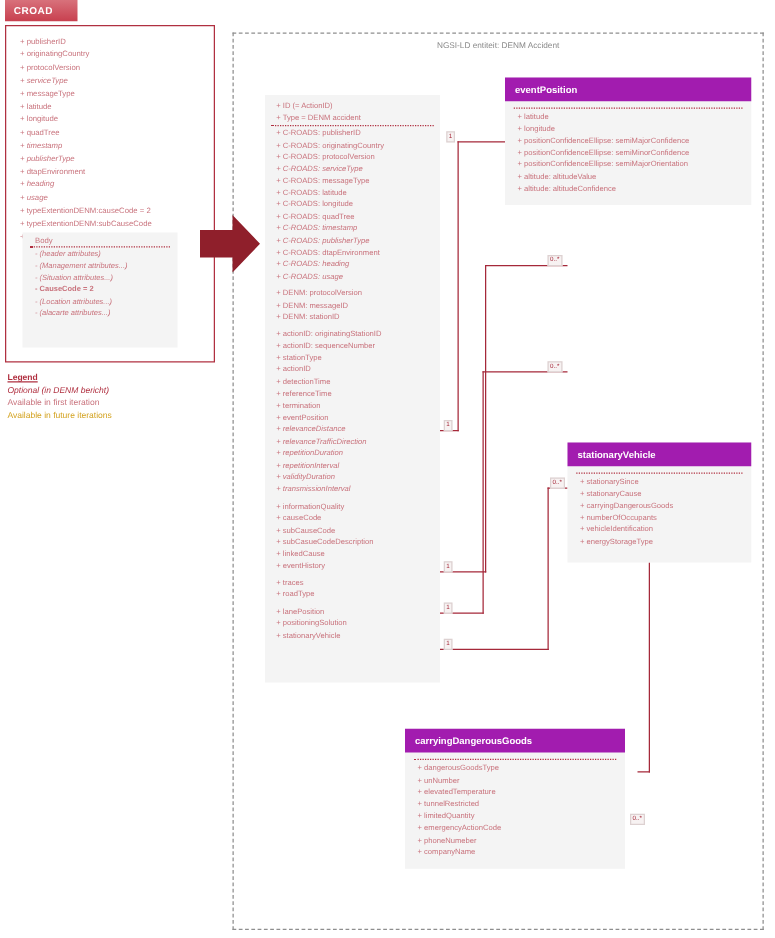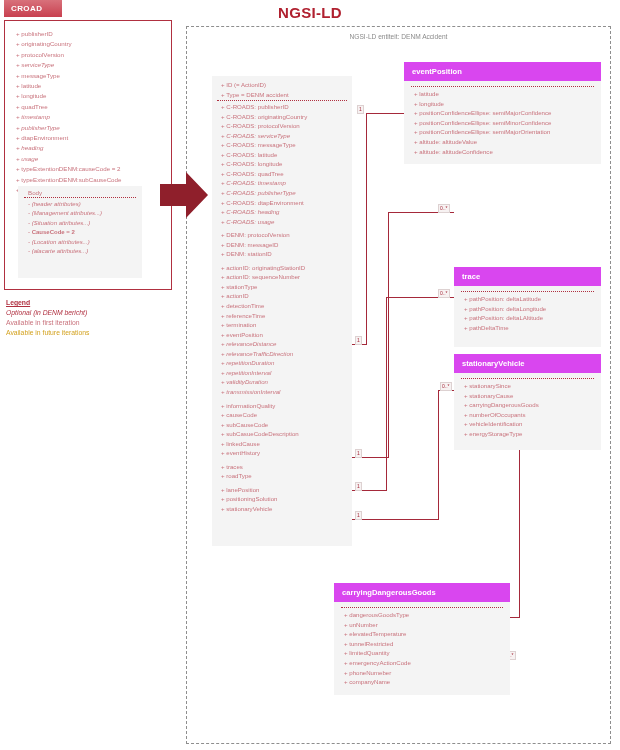--- a/index.html
+++ b/index.html
@@ -85,21 +85,21 @@
     border:1.3px dashed #8e8e8e;box-sizing:border-box;
   }
   #ngsi-sub{
     left:186px;top:33px;width:425px;text-align:center;
     font-size:6.6px;color:#8a8a8a;
   }
 
   
   .uml{position:absolute;background:#f4f4f4;box-sizing:border-box;}
   .uml > .hdr{
-    background:#d946ef;color:#ffffff;font-weight:bold;
+    background:#a21caf;color:#ffffff;font-weight:bold;
     display:flex;align-items:center;box-sizing:border-box;
   }
   .uml > .sep{border-top:1.1px dotted #b03040;}
   .uml .attr{white-space:nowrap;}
 
   
   #box-denm-accident{left:212px;top:76px;width:140px;height:470px;}
   #box-denm-accident > .hdr{height:20px;font-size:8px;padding-left:8px;}
   #box-denm-accident .attr{
     font-size:6.1px;line-height:9.55px;padding-left:9px;color:#c9737d;
@@ -109,21 +109,21 @@
 
   
   .smallbox > .hdr{height:19px;font-size:7.6px;padding-left:8px;}
   .smallbox .attr{font-size:6.1px;line-height:9.6px;padding-left:10px;color:#c9737d;}
   .smallbox .sep{margin:5px 7px 2px 7px;}
 
   #box-eventposition{left:404px;top:62px;width:197px;height:102px;}
   #box-eventhistory{left:454px;top:182px;width:147px;height:68px;}
   #box-trace{left:454px;top:267px;width:147px;height:80px;}
   #box-stationaryvehicle{left:454px;top:354px;width:147px;height:96px;}
-  #box-cdg{left:334px;top:583px;width:176px;height:112px;}
+  #box-cdg{left:324px;top:583px;width:176px;height:112px;}
 
   
   .c-first{color:#c9737d;}
   .c-future{color:#d3a21f;}
   .c-opt{font-style:italic;}
 
   
   .conn{position:absolute;background:#a5293a;}
   .card{
     position:absolute;background:#f7f2f2;
@@ -131,21 +131,20 @@
     font-size:5px;color:#a5293a;
     padding:0 1px;line-height:7px;
     text-align:center;
   }
 </style>
 </head>
 <body>
 
 <div class="canvas">
 
-  <div class="abs" id="ngsi-title">NGSI-LD</div>
   <div class="abs" id="ngsi-frame"></div>
   <div class="abs" id="ngsi-sub">NGSI-LD entiteit: DENM Accident</div>
 
   <div class="abs" id="croad-tab">CROAD</div>
   <div class="abs" id="croad-panel"></div>
   <div id="croad-attr-list">
       <div class="croad-attr">+ publisherID</div>
       <div class="croad-attr">+ originatingCountry</div>
       <div class="croad-attr">+ protocolVersion</div>
       <div class="croad-attr ital">+ serviceType</div>
@@ -292,30 +291,20 @@
         <div class="attr c-first">+ longitude</div>
         <div class="attr c-first">+ positionConfidenceEllipse: semiMajorConfidence</div>
         <div class="attr c-first">+ positionConfidenceEllipse: semiMinorConfidence</div>
         <div class="attr c-first">+ positionConfidenceEllipse: semiMajorOrientation</div>
         <div class="attr c-first">+ altitude: altitudeValue</div>
         <div class="attr c-first">+ altitude: altitudeConfidence</div>
       </div>
   </div>
 
 
-  <div class="uml smallbox" id="box-trace">
-    <div class="hdr">trace</div>
-    <div class="sep"></div>
-    <div id="tr-list">
-        <div class="attr c-future">+ pathPosition: deltaLatitude</div>
-        <div class="attr c-future">+ pathPosition: deltaLongitude</div>
-        <div class="attr c-future">+ pathPosition: deltaLAltitude</div>
-        <div class="attr c-future">+ pathDeltaTime</div>
-      </div>
-  </div>
 
   <div class="uml smallbox" id="box-stationaryvehicle">
     <div class="hdr">stationaryVehicle</div>
     <div class="sep"></div>
     <div id="sv-list">
         <div class="attr c-future">+ stationarySince</div>
         <div class="attr c-future">+ stationaryCause</div>
         <div class="attr c-future">+ carryingDangerousGoods</div>
         <div class="attr c-future">+ numberOfOccupants</div>
         <div class="attr c-future">+ vehicleIdentification</div>

